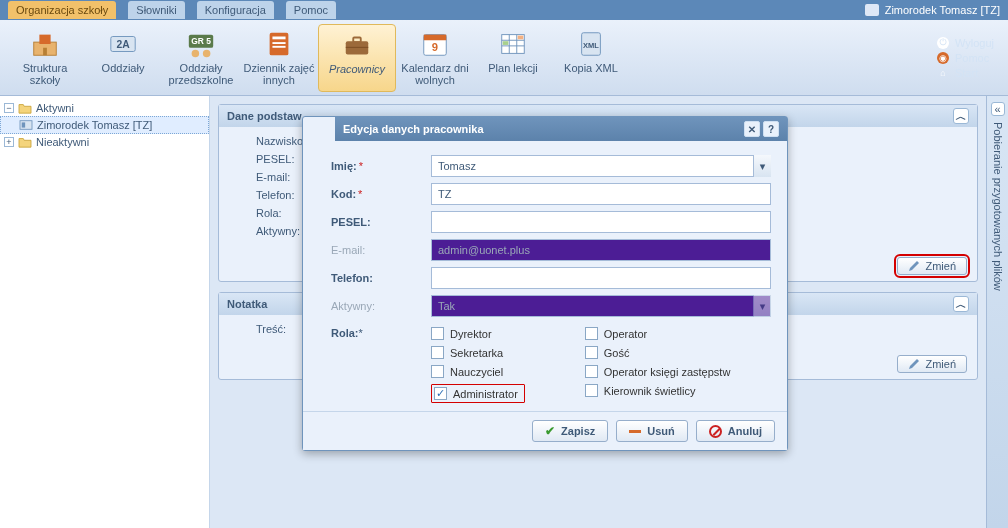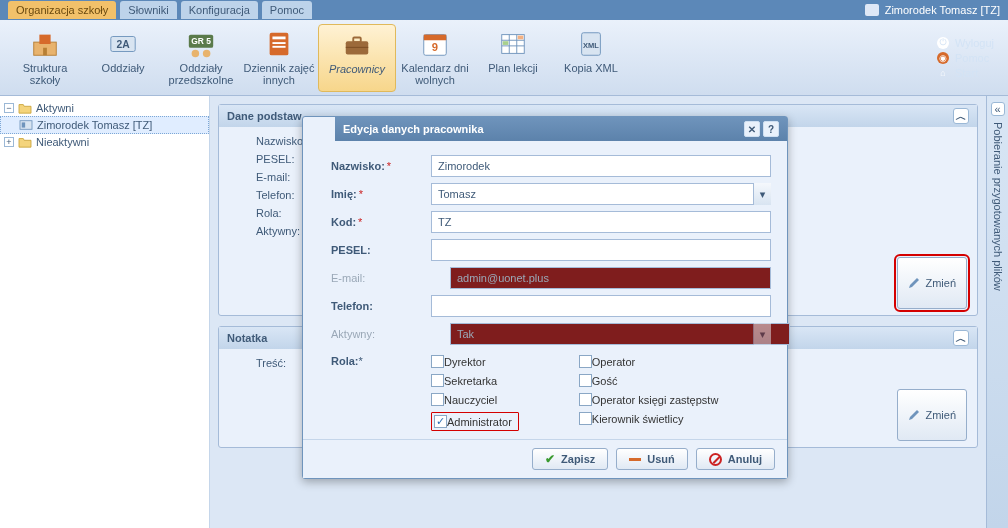--- a/index.html
+++ b/index.html
@@ -15,21 +15,21 @@
   }
   
   .topbar {
     background: #5c88b8;
     height: 20px;
     display: flex;
     align-items: center;
     padding: 0 8px;
     color: #fff;
   }
-  .tabs-left { display: flex; gap: 4px; }
+  .tabs-left { display: flex; gap: 12px; }
   .tab {
     background: #bdd3ea;
     color: #3f5a78;
     border-radius: 3px 3px 0 0;
     padding: 3px 8px;
     font-size: 11px;
     cursor: pointer;
   }
   .tab.active {
     background: #f2c16a;
@@ -77,21 +77,21 @@
     background: linear-gradient(#d9e6f5,#c2d5ea); padding:3px 8px; font-weight:bold; font-size:11px;
     color:#3f5a78; display:flex; align-items:center;text-align:right;
   }
   .panel-head .collapse { margin-left:auto; width:16px; height:16px; border:1px solid #9bb8d6; background:#fff; border-radius:3px; display:flex; align-items:center; justify-content:center; cursor:pointer; }
   .panel-body { padding:8px 12px; background:#eaf1fb; }
   .field-row { display:flex; align-items:center; margin-bottom:6px; font-size:11px; }
   .field-row .lbl { width:100px;padding-left:25px; }
   .panel-footer { display:flex; justify-content:flex-end; padding:6px 10px; }
   .btn-zmien {
     border:1px solid #96aecb; background:linear-gradient(#fff,#e0e9f4); border-radius:3px;
-    padding:19px 10px; display:flex; align-items:center; gap:5px; cursor:pointer; font-size:11px; color:#3f5a78;
+    padding:2px 10px; display:flex; align-items:center; gap:5px; cursor:pointer; font-size:11px; color:#3f5a78;
   }
   .btn-zmien.red-outline { outline:2px solid #d40000; outline-offset:1px; }
   .pencil { width:12px; height:12px; }
   
   .sider {
     width: 22px; background:linear-gradient(#d9e6f5,#c2d5ea); border-left:1px solid #a5bbd8;
     display:flex; flex-direction:column; align-items:center; padding-top:6px;
   }
   .sider .collapse-icon { width:14px; height:14px; border:1px solid #9bb8d6; background:#fff; border-radius:3px; display:flex; align-items:center; justify-content:center; margin-bottom:6px; cursor:pointer; }
   .sider .vtext { writing-mode: vertical-rl; color:#3f5a78; font-size:11px; }
@@ -107,31 +107,31 @@
   .dialog-head .tools { margin-left:auto; display:flex; gap:3px; }
   .dlg-tool { width:16px; height:16px; border:1px solid #cfe0f2; background:#e9f1fb; border-radius:2px; display:flex; align-items:center; justify-content:center; color:#3f5a78; font-size:10px; cursor:pointer; }
   .dialog-body { padding:14px 16px 8px 16px; }
   .dlg-row { display:flex; align-items:center; margin-bottom:6px; margin-left: 12px; }
   .dlg-row .dlg-lbl { width:100px; font-size:11px; color:#3f5a78; }
   .dlg-row .dlg-lbl.muted { color:#9aa8b7; }
   .dlg-row .req { color:#c22; margin-left:2px; }
   .dlg-input {
     flex:1; border:1px solid #a5bbd8; height:22px; font-size:11px; padding:0 6px; background:#fff; color:#3f5a78;
   }
-  .dlg-input[disabled] { background:#7f1d1d; color:#9aa8b7;margin-left:19px; }
+  .dlg-input[disabled] { background:#4c1d95; color:#9aa8b7; }
   .dlg-select { position:relative; flex:1; }
   .dlg-select .sel-btn {
     position:absolute; right:0; top:0; width:18px; height:22px; border-left:1px solid #a5bbd8;
     background:linear-gradient(#f5f8fc,#d8e4f1); display:flex; align-items:center; justify-content:center;
   }
   .roles { display:flex; margin-top:10px; margin-left:12px; }
   .roles .role-lbl { width:100px; font-size:11px; }
   .roles .role-cols { display:flex; gap:60px; }
   .role-col { display:flex; flex-direction:column; gap:6px; }
-  .chk-row { display:flex; align-items:center; font-size:11px; color:#333; }
+  .chk-row { display:flex; align-items:center; gap:6px; font-size:11px; color:#333; }
   .chk { width:13px; height:13px; border:1px solid #8aa7c5; background:#fff; display:flex; align-items:center; justify-content:center; font-size:11px; color:#2d6fb5; }
   .chk.checked::after { content:"✓"; }
   .admin-outline { border:1px solid #d40000; padding:2px 6px 2px 2px; border-radius:1px; }
   .dialog-footer {
     border-top:1px solid #c5d6ea; padding:8px 12px; display:flex; justify-content:flex-end; gap:8px; background:#eaf1fb;
   }
   .dlg-btn {
     border:1px solid #96aecb; background:linear-gradient(#fff,#e0e9f4); border-radius:3px;
     padding:3px 12px; display:flex; align-items:center; gap:6px; cursor:pointer; font-size:11px; color:#3f5a78;
     font-weight:bold;
@@ -350,24 +350,20 @@
 <div class="dialog">
   <div class="dialog-head">
     <span>Edycja danych pracownika</span>
     <div class="tools">
       <span class="dlg-tool">✕</span>
       <span class="dlg-tool">?</span>
     </div>
   </div>
   <div class="dialog-body">
     <div class="dlg-row">
-      <span class="dlg-lbl"><b>Nazwisko:</b><span class="req">*</span></span>
-      <input class="dlg-input" value="Zimorodek" style="">
-    </div>
-    <div class="dlg-row">
       <span class="dlg-lbl"><b>Imię:</b><span class="req">*</span></span>
       <div class="dlg-select">
         <input class="dlg-input" style="width: 100%;" value="Tomasz">
         <div class="sel-btn">▾</div>
       </div>
     </div>
     <div class="dlg-row">
       <span class="dlg-lbl"><b>Kod:</b><span class="req">*</span></span>
       <input class="dlg-input" value="TZ" style="">
     </div>

